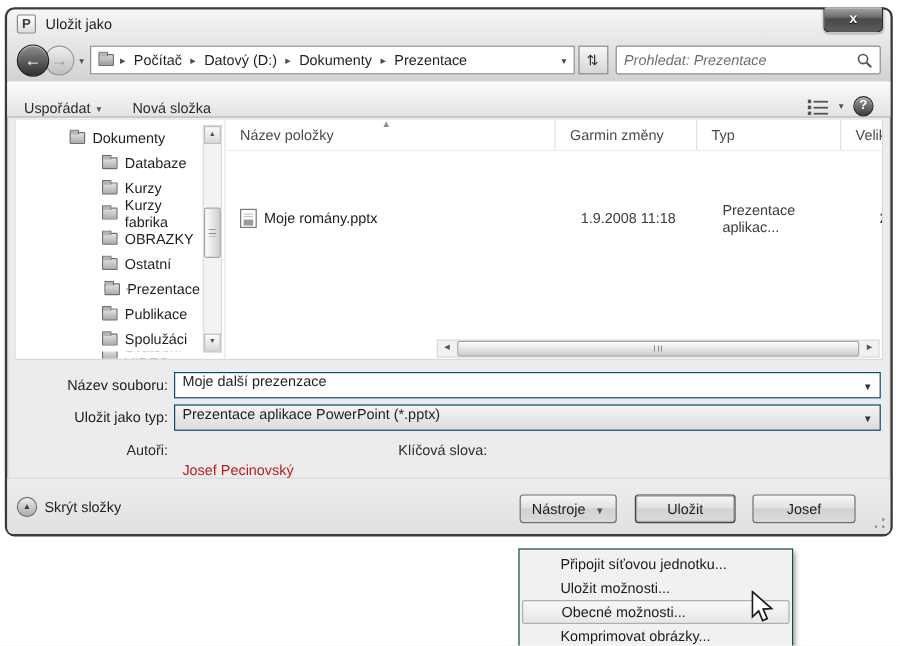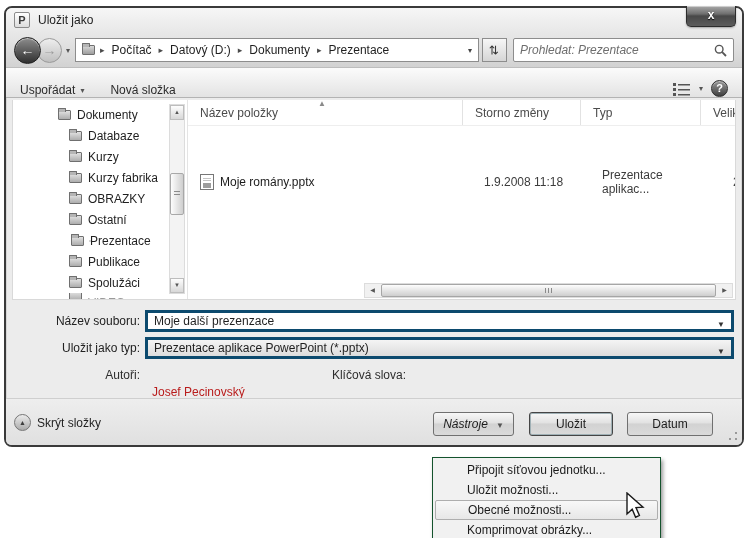--- a/index.html
+++ b/index.html
@@ -80,21 +80,21 @@
   }
   
   .band {
     position:absolute; left:6px; top:92px; width:724px; height:200px;
     background:#fff; border:1px solid #d9d9d9; border-top:none; overflow:hidden;
   }
   .tree { position:absolute; left:0; top:0; width:156px; bottom:0; padding-top:4px; }
   .tree-row { position:relative; height:21px; display:flex; align-items:center; }
   .tree-row .folder-ico { margin:0 6px 0 0; background:linear-gradient(#e2e2e2,#adadad); }
   .tr-root { padding-left:45px; }
-  .tr-child { padding-left:56px; }
+  .tr-child { padding-left:72px; }
   .tree-row.sel { }
   .tree-sel-bg {
     position:absolute; left:20px; right:2px; top:0; bottom:0; border:1px solid #b9b9b9; border-radius:3px;
     background:linear-gradient(#f4f4f4,#dedede);
   }
   .tree-row > * { position:relative; }
   .tr-clip { height:6px; overflow:hidden; color:#9a9a9a; }
   
   .vscroll { position:absolute; left:156px; top:4px; width:16px; bottom:5px; background:#f3f3f3; border:1px solid #dcdcdc; }
   .vs-btn { position:absolute; left:0; width:14px; height:15px; background:linear-gradient(#fdfdfd,#d8d8d8); border:1px solid #bdbdbd; color:#555; font-size:6px; text-align:center; line-height:13px; }
@@ -128,38 +128,38 @@
   .hs-right { right:0; }
   .hs-thumb { position:absolute; left:16px; right:16px; top:0; height:13px;
     background:linear-gradient(#fdfdfd,#cecece); border:1px solid #a6a6a6; border-radius:2px; }
   .grip-v { position:absolute; top:3px; bottom:3px; left:50%; margin-left:-4px; width:8px;
     background:repeating-linear-gradient(90deg,#8a8a8a 0 1px, transparent 1px 3px); }
   
   .frow { position:absolute; left:0; right:0; height:22px; }
   .r-name { top:302px; }
   .r-type { top:329px; }
   .flabel { position:absolute; left:0; width:134px; text-align:right; line-height:22px; color:#222; }
-  .fctrl { position:absolute; left:139px; width:589px; height:22px; border:3px solid #0c4a6e; display:flex; align-items:center; padding:0 18px 0 6px; position:absolute; }
+  .fctrl { position:absolute; left:139px; width:589px; height:22px; border:1px solid #0c4a6e; display:flex; align-items:flex-start; padding:0 18px 0 6px; position:absolute; }
   .fctrl.text { background:#fff; }
   .fctrl.combo { background:linear-gradient(#f4f4f4,#dcdcdc); }
   .combo-arrow { position:absolute; right:6px; top:7px; font-size:8px; color:#333; }
   .meta { position:absolute; top:360px; left:0; right:0; height:18px; }
   .m-label1 { position:absolute; left:0; width:134px; text-align:right; color:#2e2e2e; }
   .m-val1 { position:absolute; left:146px; color:#b91c1c;margin-top:17px; }
   .m-label2 { position:absolute; left:270px; width:130px; text-align:right; color:#2e2e2e; }
   .m-val2 { position:absolute; left:408px; color:#2e2e2e;margin-top:33px; }
   
   .footer { position:absolute; left:0; right:0; bottom:0; height:47px; border-top:1px solid #cfcfcf;
     background:linear-gradient(#eee,#e0e0e0); border-radius:0 0 5px 5px; }
   .hide-folders { position:absolute; left:8px; top:15px; display:flex; align-items:center; gap:6px; }
   .hf-circle { width:17px; height:17px; border-radius:50%; background:linear-gradient(#ececec,#ababab);
     border:1px solid #767676; text-align:center; font-size:7px; line-height:15px; color:#3d3d3d; }
   .btn { position:absolute; top:13px; height:24px; text-align:center; line-height:22px;
     background:linear-gradient(#f7f7f7,#e2e2e2 45%,#d2d2d2 50%,#dadada); border:1px solid #707070; border-radius:3px; color:#1d1d1d; }
-  .btn-tools { left:427px; width:81px;font-style:italic; }
+  .btn-tools { left:427px; width:81px; }
   .btn-tools .tb-chevron { margin-left:8px; }
   .btn-save { left:523px; width:84px; border:1px solid #454545; box-shadow:0 0 0 1px #9fb0b5 inset; }
   .btn-cancel { left:621px; width:86px; }
   .grip { position:absolute; right:4px; bottom:4px; width:10px; height:10px;
     background:
       radial-gradient(circle at 8px 2px, #999 1px, transparent 1.4px),
       radial-gradient(circle at 8px 8px, #999 1px, transparent 1.4px),
       radial-gradient(circle at 2px 8px, #999 1px, transparent 1.4px); }
   
   .menu { position:absolute; left:432px; top:444px; width:229px; z-index:10;
@@ -280,21 +280,21 @@
         </div>
       <div class="vs-btn vs-down">▼</div>
     </div>
 
     <div class="list">
       <div class="list-header">
         <div class="col c-name">
           <span>Název položky</span>
           <span class="sort-arrow">▲</span>
         </div>
-        <div class="col c-date">Storno změny</div>
+        <div class="col c-date">Garmin změny</div>
         <div class="col c-type">Typ</div>
         <div class="col c-size">Velik</div>
       </div>
       <div class="file-row">
         <span class="file-ico"></span>
         <span class="f-name">Moje romány.pptx</span>
         <span class="f-date">1.9.2008 11:18</span>
         <span class="f-type">Prezentace aplikac...</span>
         <span class="f-size">2</span>
       </div>
@@ -331,21 +331,21 @@
 
   <div class="footer">
     <div class="hide-folders">
       <span class="hf-circle">▲</span>
       <span>Skrýt složky</span>
     </div>
     <div class="btn btn-tools">
       <span>Nástroje</span><span class="tb-chevron">▼</span>
     </div>
     <div class="btn btn-save">Uložit</div>
-    <div class="btn btn-cancel">Datum</div>
+    <div class="btn btn-cancel">Josef</div>
     <div class="grip"></div>
   </div>
 </div>
 
 <div class="menu">
   <div class="menu-item">Připojit síťovou jednotku...</div>
   <div class="menu-item">Uložit možnosti...</div>
   <div class="menu-item hl">Obecné možnosti...</div>
   <div class="menu-item">Komprimovat obrázky...</div>
 </div>

